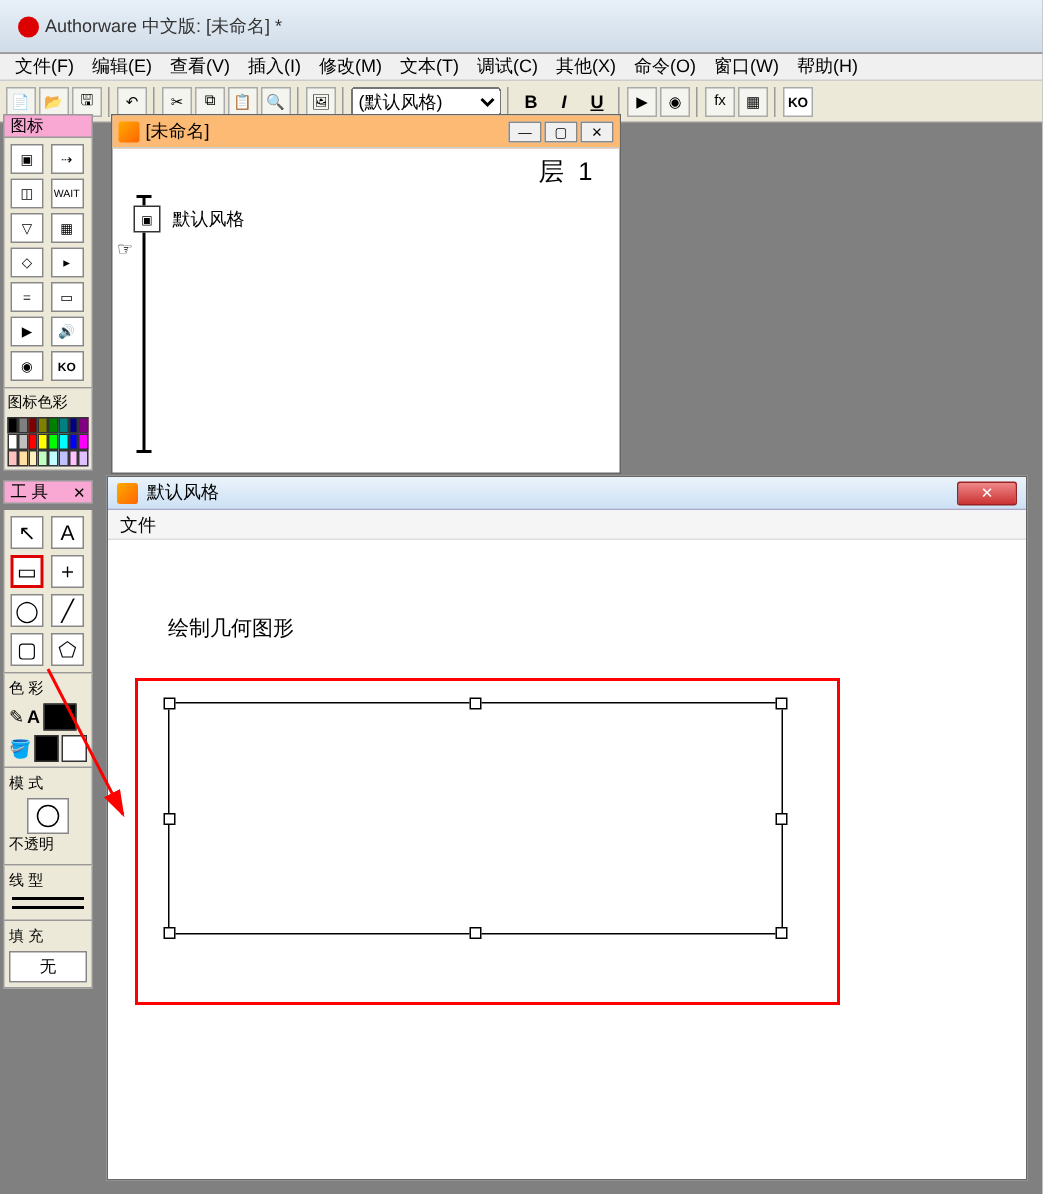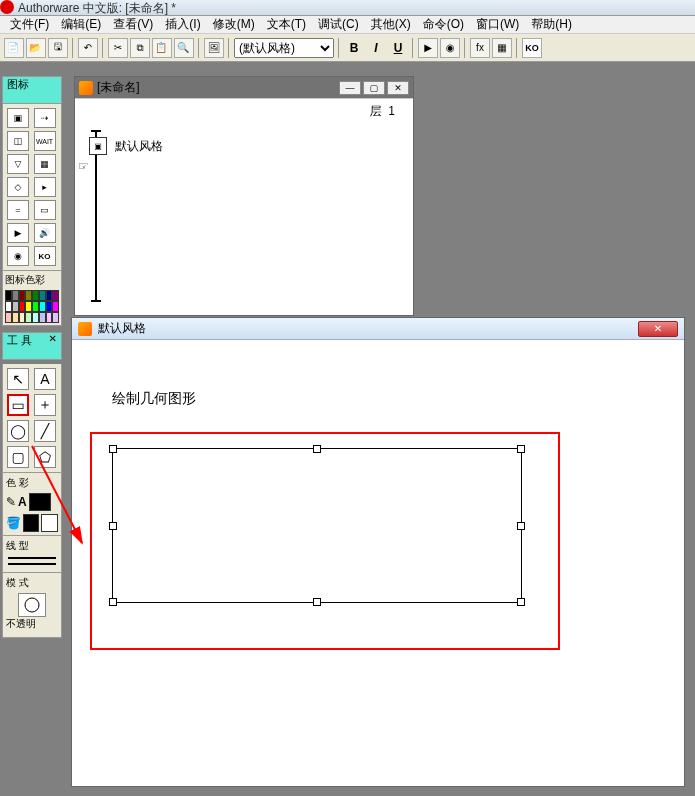--- a/index.html
+++ b/index.html
@@ -1,39 +1,39 @@
 <!DOCTYPE html>
 <html><head>
   <meta charset="utf-8">
   <style>
     * { box-sizing: border-box; margin: 0; padding: 0; }
     body { font-family: "Microsoft YaHei", Arial, sans-serif; font-size: 12px; background: #808080; width: 695px; height: 796px; overflow: hidden; position: relative; }
     
     
-    .titlebar { background: linear-gradient(to bottom, #e8f0f8, #d0dce8); height: 16px; display: flex; align-items: flex-start; padding: 0 0; border-bottom: 1px solid #999; }
+    .titlebar { background: linear-gradient(to bottom, #e8f0f8, #d0dce8); height: 36px; display: flex; align-items: center; padding: 0 12px; border-bottom: 1px solid #999; }
     .titlebar .app-icon { width: 14px; height: 14px; background: #d00; border-radius: 50%; margin-right: 4px; display: inline-block; }
     .titlebar .title-text { font-size: 12px; color: #333; }
     
     
     .menubar { background: #f0f0f0; height: 18px; display: flex; align-items: center; padding: 0 4px; border-bottom: 1px solid #ccc; }
     .menubar .menu-item { padding: 2px 6px; cursor: pointer; font-size: 12px; }
     
     
     .toolbar { background: #ece9d8; height: 28px; display: flex; align-items: center; padding: 2px 4px; border-bottom: 1px solid #999; gap: 2px; }
     .toolbar .tb-btn { width: 20px; height: 20px; border: 1px solid #aaa; background: #f5f5f0; display: flex; align-items: center; justify-content: center; cursor: pointer; font-size: 10px; }
     .toolbar .sep { width: 2px; height: 20px; border-left: 1px solid #999; margin: 0 2px; }
     .toolbar select { height: 20px; font-size: 12px; width: 100px; }
     .toolbar .fmt-btn { width: 20px; height: 20px; border: 1px solid transparent; display: flex; align-items: center; justify-content: center; font-weight: bold; cursor: pointer; }
     
     
     .main-area { position: absolute; top: 68px; left: 0; right: 0; bottom: 0; }
     
     
     .left-panel { position: absolute; left: 2px; top: 8px; width: 60px; }
-    .panel-header { background: #5eead4; border: 1px solid #999; height: 28px; font-size: 11px; padding: 0 4px; display: flex; align-items: flex-start; justify-content: space-between; }
+    .panel-header { background: #f9a8d4; border: 1px solid #999; height: 16px; font-size: 11px; padding: 0 4px; display: flex; align-items: flex-end; justify-content: space-between; }
     .panel-close { cursor: pointer; font-size: 10px; }
     
     
     .icon-grid { background: #ece9d8; border: 1px solid #999; border-top: none; display: grid; grid-template-columns: 1fr 1fr; gap: 3px; padding: 4px; }
     .icon-cell { width: 22px; height: 20px; border: 1px solid #888; background: #fff; display: flex; align-items: center; justify-content: center; font-size: 9px; cursor: pointer; }
     
     
     .startend { background: #ece9d8; border: 1px solid #999; border-top: none; padding: 2px 4px; font-size: 10px; }
     .startend .flags { display: flex; gap: 4px; margin-top: 2px; }
     .startend .flag { width: 24px; height: 16px; border: 1px solid #888; background: #fff; }
@@ -48,27 +48,27 @@
     
     
     .sub-panel { background: #ece9d8; border: 1px solid #999; border-top: none; padding: 3px; }
     .sub-panel .sp-title { font-size: 10px; margin-bottom: 3px; }
     .sub-panel .sp-row { display: flex; gap: 2px; align-items: center; }
     .sw-big { width: 22px; height: 18px; border: 1px solid #333; }
     .mode-circle { width: 28px; height: 24px; border: 1px solid #888; background: #fff; display: flex; align-items: center; justify-content: center; margin: 0 auto; }
     
     
     .flowline-window { position: absolute; left: 74px; top: 8px; width: 340px; height: 240px; background: #fff; border: 1px solid #666; }
-    .flow-titlebar { background: #737373; height: 22px; display: flex; align-items: center; justify-content: space-between; padding: 0 4px; border-bottom: 1px solid #ccc; }
+    .flow-titlebar { background: #fdba74; height: 22px; display: flex; align-items: center; justify-content: space-between; padding: 0 4px; border-bottom: 1px solid #ccc; }
     .flow-title-left { display: flex; align-items: center; gap: 4px; }
     .flow-icon { width: 14px; height: 14px; background: linear-gradient(135deg,#fa0,#f60); border-radius: 2px; }
     .flow-controls { display: flex; gap: 2px; }
     .flow-ctrl { width: 22px; height: 14px; border: 1px solid #888; background: #f0f0f0; font-size: 9px; display: flex; align-items: center; justify-content: center; cursor: pointer; }
     .flow-body { position: relative; padding: 6px; height: calc(100% - 22px); }
-    .flow-layer { position: absolute; right: 18px; top: 4px; font-size: 12px; }
+    .flow-layer { position: absolute; right: 18px; top: 4px; font-size: 17px; }
     .flow-line { position: absolute; left: 20px; top: 32px; width: 2px; height: 170px; background: #000; }
     .flow-line::before, .flow-line::after { content: ''; position: absolute; left: -4px; width: 10px; height: 2px; background: #000; }
     .flow-line::before { top: -1px; }
     .flow-line::after { bottom: -1px; }
     .flow-node { position: absolute; left: 14px; top: 38px; display: flex; align-items: center; gap: 8px; }
     .node-icon { width: 18px; height: 18px; background: #fff; border: 1px solid #333; display: flex; align-items: center; justify-content: center; font-size: 8px; }
     .flow-hand { position: absolute; left: 3px; top: 60px; font-size: 12px; }
     
     
     .pres-window { position: absolute; left: 71px; top: 249px; width: 614px; height: 470px; background: #fff; border: 1px solid #666; }
@@ -238,32 +238,36 @@
         <span style="font-weight:bold">A</span>
         <span class="sw-big" style="background:#000"></span>
       </div>
       <div class="sp-row" style="margin-top:3px">
         <span>🪣</span>
         <span class="sw-big" style="background:#000"></span>
         <span class="sw-big" style="background:#fff"></span>
       </div>
     </div>
     <div class="sub-panel">
-      <div class="sp-title">线 型</div>
-      <div style="height:2px;background:#000;margin:4px 2px"></div>
-      <div style="height:2px;background:#000;margin:4px 2px"></div>
-    </div>
-    <div class="sub-panel">
       <div class="sp-title">模 式</div>
       <div class="mode-circle">
         <svg width="22" height="18">
             <circle cx="11" cy="9" r="7" fill="none" stroke="#000"></circle>
           </svg>
       </div>
       <div class="sp-title">不透明</div>
+    </div>
+    <div class="sub-panel">
+      <div class="sp-title">线 型</div>
+      <div style="height:2px;background:#000;margin:4px 2px"></div>
+      <div style="height:2px;background:#000;margin:4px 2px"></div>
+    </div>
+    <div class="sub-panel">
+      <div class="sp-title">填 充</div>
+      <div style="border:1px solid #888;background:#fff;text-align:center;padding:2px;font-size:11px">无</div>
     </div>
   </div>
 
   <div class="flowline-window">
     <div class="flow-titlebar">
       <div class="flow-title-left">
         <span class="flow-icon"></span>
         <span>[未命名]</span>
       </div>
       <div class="flow-controls">
@@ -285,20 +289,23 @@
     </div>
   </div>
 
   <div class="pres-window">
     <div class="pres-titlebar">
       <div class="pres-title-left">
         <span class="flow-icon"></span>
         <span>默认风格</span>
       </div>
       <div class="pres-close">✕</div>
+    </div>
+    <div class="pres-menubar">
+      <span style="cursor:pointer">文件</span>
     </div>
     <div class="pres-canvas">
       <div class="canvas-title">绘制几何图形</div>
       <div class="red-box"></div>
       <div class="drawn-rect">
         <div class="handle h-tl"></div>
         <div class="handle h-tm"></div>
         <div class="handle h-tr"></div>
         <div class="handle h-ml"></div>
         <div class="handle h-mr"></div>

